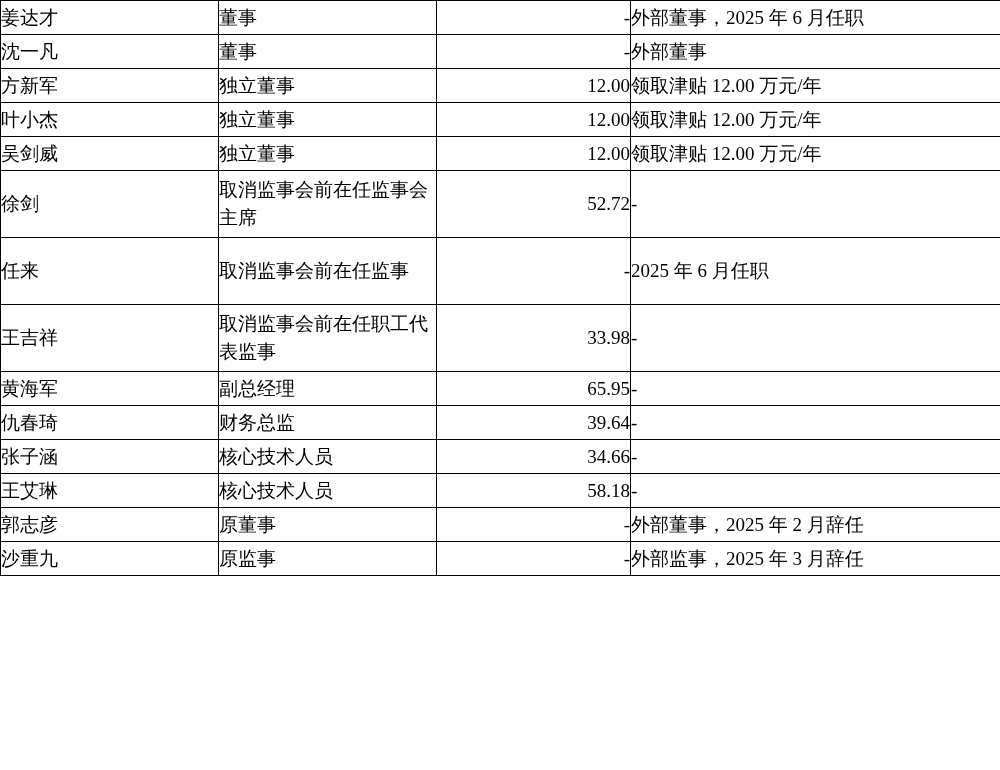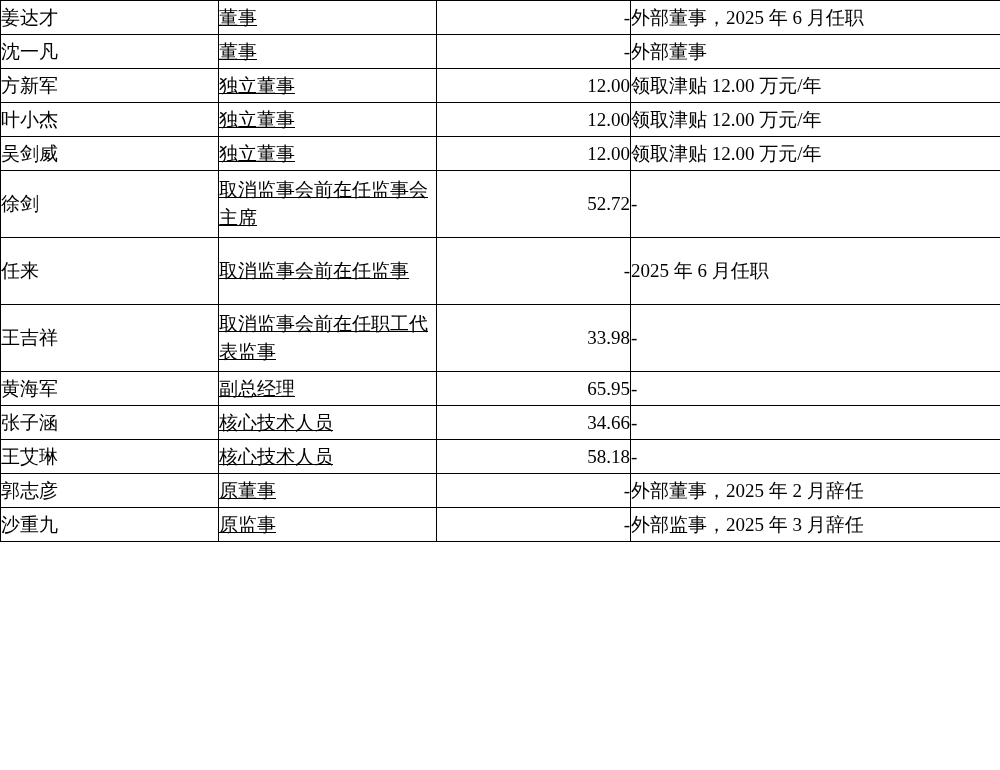--- a/index.html
+++ b/index.html
@@ -40,21 +40,20 @@
   col.c-note { width: 370px; }
 
   .cell-name {
     padding: 6px 0 6px 14px;
     text-align: left;
     white-space: nowrap;
   }
   .cell-role {
     padding: 6px 10px 6px 14px;
     text-align: left;
-    text-decoration: underline;
   }
   .cell-pay {
     padding: 6px 12px 6px 8px;
     text-align: right;
     white-space: nowrap;
   }
   .cell-note {
     padding: 6px 8px 6px 8px;
     text-align: left;
   }
@@ -125,20 +124,26 @@
           <td class="cell-pay">33.98</td>
           <td class="cell-note">-</td>
         </tr>
         <tr class="r1">
           <td class="cell-name">黄海军</td>
           <td class="cell-role">副总经理</td>
           <td class="cell-pay">65.95</td>
           <td class="cell-note">-</td>
         </tr>
         <tr class="r1">
+          <td class="cell-name">仇春琦</td>
+          <td class="cell-role">财务总监</td>
+          <td class="cell-pay">39.64</td>
+          <td class="cell-note">-</td>
+        </tr>
+        <tr class="r1">
           <td class="cell-name">张子涵</td>
           <td class="cell-role">核心技术人员</td>
           <td class="cell-pay">34.66</td>
           <td class="cell-note">-</td>
         </tr>
         <tr class="r1">
           <td class="cell-name">王艾琳</td>
           <td class="cell-role">核心技术人员</td>
           <td class="cell-pay">58.18</td>
           <td class="cell-note">-</td>

